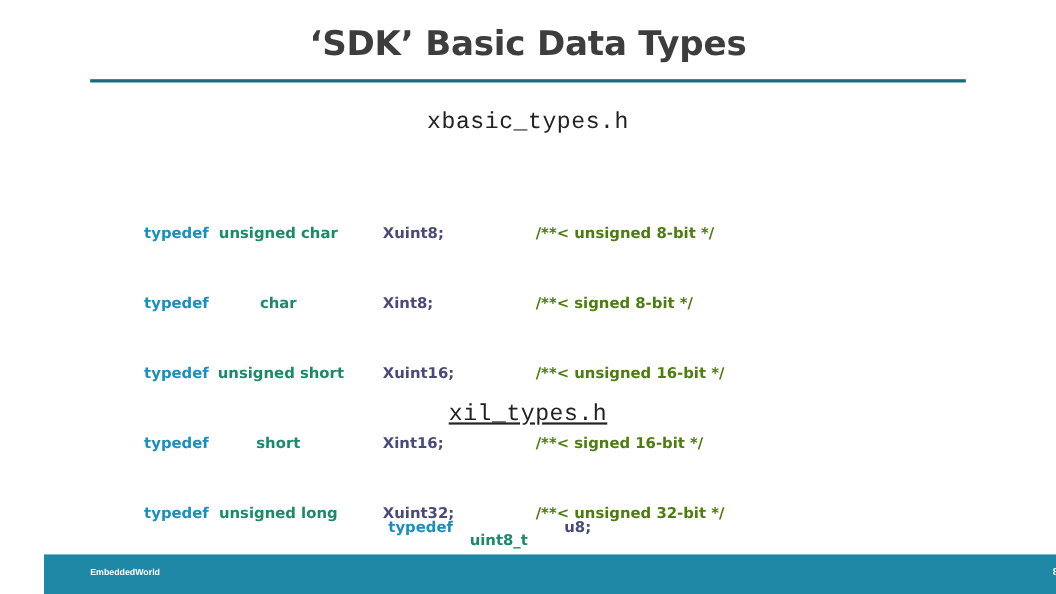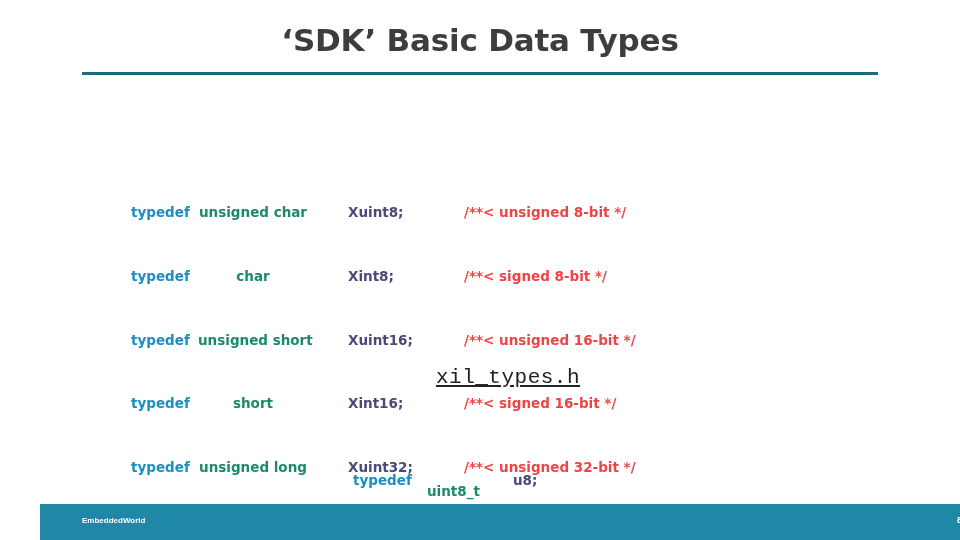--- a/index.html
+++ b/index.html
@@ -12,21 +12,20 @@
     background: #ffffff;
     font-family: "Liberation Sans", sans-serif;
     overflow: hidden;
     position: relative;
   }
   .slide {
     position: relative;
     width: 932px;
     height: 540px;
     background: #ffffff;
-    padding-left: 28px;
   }
 
   
   .title {
     position: absolute;
     left: 0;
     top: 22px;
     width: 960px;
     text-align: center;
     font-family: "DejaVu Sans", sans-serif;
@@ -70,21 +69,21 @@
   #code-block-2 { left: 353px; top: 428px; }
 
   .code-row { display: block; height: 21.2px; }
 
   .tok { display: inline-block; vertical-align: top; }
 
   
   #code-block-1 .c-kw    { width: 67px; color: #1a8fbf; }
   #code-block-1 .c-type  { width: 110px; color: #1b8a6b; text-align: center; }
   #code-block-1 .c-name  { width: 116px; color: #4a4a7a; margin-left: 40px; }
-  #code-block-1 .c-cmt   { color: #ef4444; }
+  #code-block-1 .c-cmt   { color: #4d7c0f; margin-left: 23px; }
 
   
   #code-block-2 .c-kw    { width: 74px; color: #1a8fbf; }
   #code-block-2 .c-type  { width: 86px; color: #1b8a6b; margin-top: 11px; }
   #code-block-2 .c-name  { color: #4a4a7a; }
 
   .u8  { color: #7a3fa0; }
 
   
   .footer {
@@ -124,20 +123,21 @@
   }
 </style>
 </head>
 <body>
 
 <div class="slide">
 
   <div class="title">‘SDK’ Basic Data Types</div>
   <div class="title-rule"></div>
 
+  <div class="caption" id="caption-1">xbasic_types.h</div>
 
   <div class="code-block" id="code-block-1">
     <span class="code-row"><span class="tok c-kw">typedef</span><span class="tok c-type">unsigned char</span><span class="tok c-name">Xuint8;</span><span class="tok c-cmt">/**&lt; unsigned 8-bit */</span></span>
     <span class="code-row"><span class="tok c-kw">typedef</span><span class="tok c-type">char</span><span class="tok c-name">Xint8;</span><span class="tok c-cmt">/**&lt; signed 8-bit */</span></span>
     <span class="code-row"><span class="tok c-kw">typedef</span><span class="tok c-type">unsigned short</span><span class="tok c-name">Xuint16;</span><span class="tok c-cmt">/**&lt; unsigned 16-bit */</span></span>
     <span class="code-row"><span class="tok c-kw">typedef</span><span class="tok c-type">short</span><span class="tok c-name">Xint16;</span><span class="tok c-cmt">/**&lt; signed 16-bit */</span></span>
     <span class="code-row"><span class="tok c-kw">typedef</span><span class="tok c-type">unsigned long</span><span class="tok c-name">Xuint32;</span><span class="tok c-cmt">/**&lt; unsigned 32-bit */</span></span>
     <span class="code-row"><span class="tok c-kw">typedef</span><span class="tok c-type">long</span><span class="tok c-name">Xint32;</span><span class="tok c-cmt">/**&lt; signed 32-bit */</span></span>
     
     

